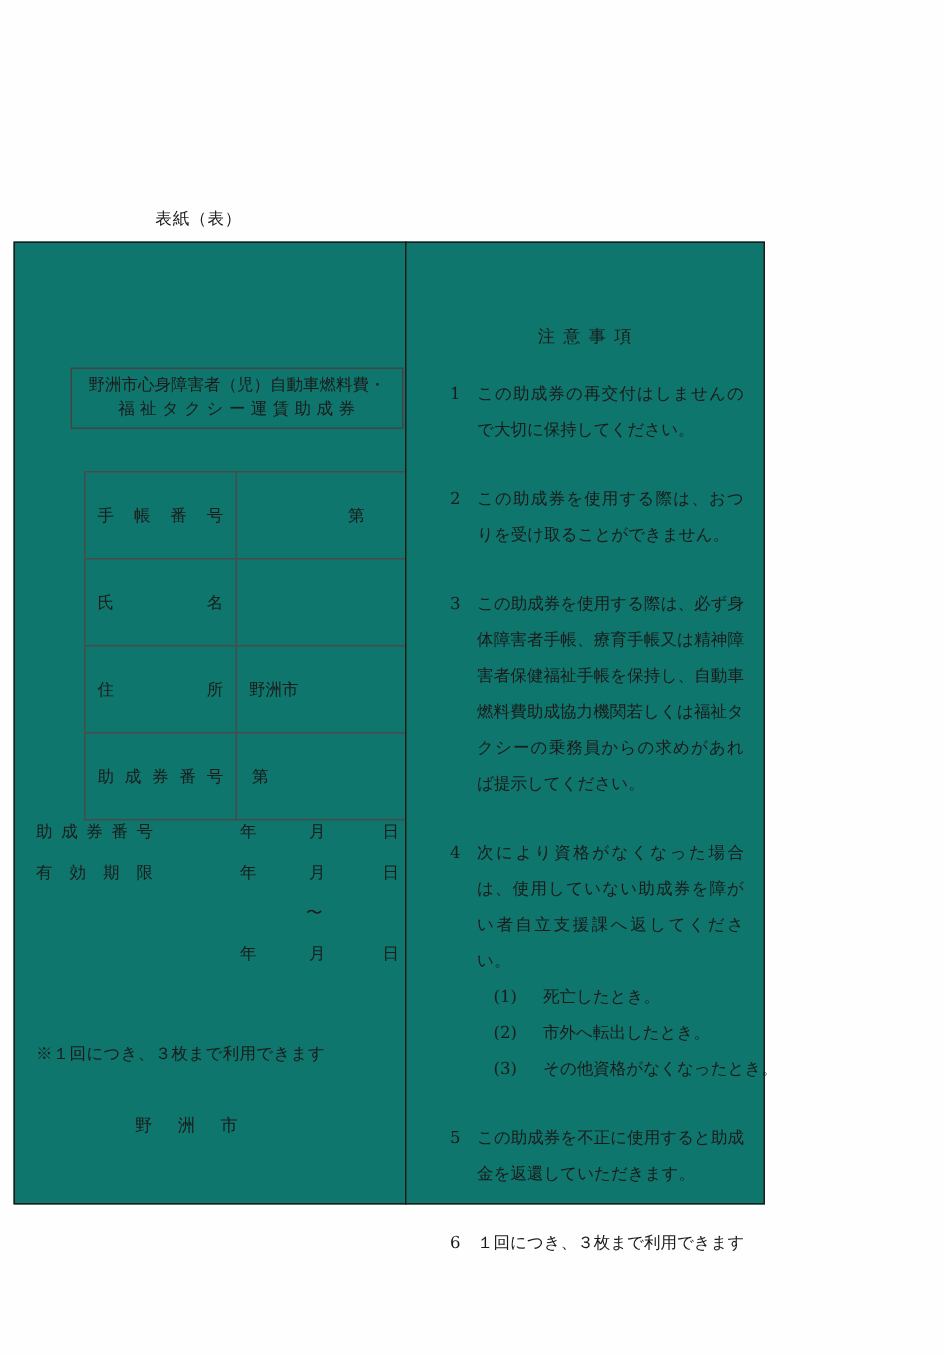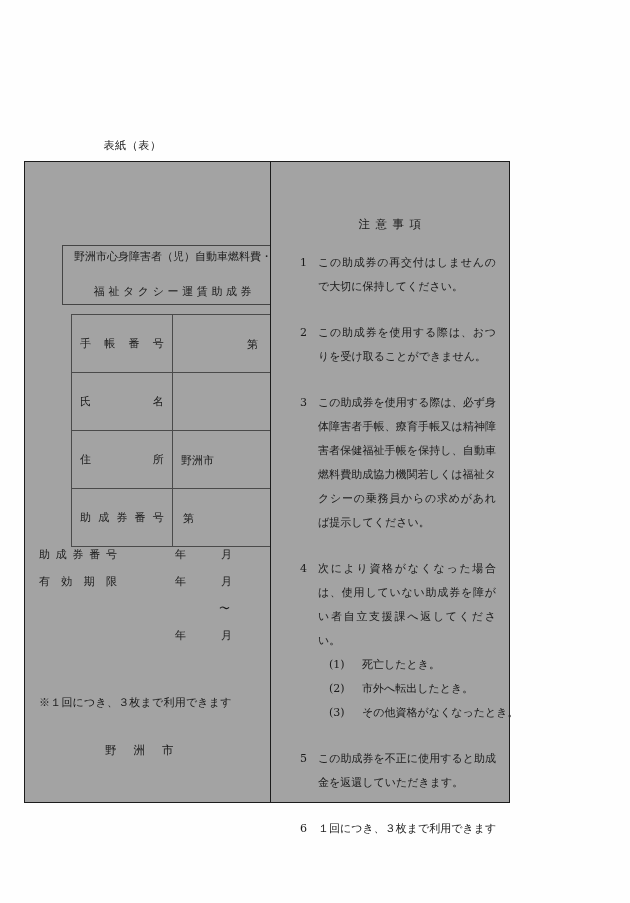--- a/index.html
+++ b/index.html
@@ -43,42 +43,42 @@
     letter-spacing: 0.6px;
     white-space: nowrap;
   }
   .caption.front { left: 13px;  top: 138px; width: 239px; text-align: center; }
   .caption.back  { left: 270px; top: 138px; width: 240px; text-align: center; margin-top: 28px; }
 
   
   .card {
     position: absolute;
     border: 1.6px solid #1c1c1c;
-    background: #a3a3a3;
+    background: #0f766e;
     box-sizing: border-box;
   }
-  .card.front { left: 24px;  top: 161px; width: 262px; height: 642px; text-decoration: underline; }
+  .card.front { left: 9px;  top: 161px; width: 262px; height: 642px; text-decoration: underline; }
   .card.back  { left: 270px; top: 161px; width: 240px; height: 642px; }
 
   
   .ticket-title {
     position: absolute;
     left: 37px;
     top: 83px;
     width: 222px;
     box-sizing: border-box;
     border: 1px solid #444;
     padding: 3px 5px 4px 5px;
     font-size: 11px;
     line-height: 16px;
     text-align: center;
     white-space: nowrap;
   }
   .ticket-title .t-l1 { letter-spacing: 0px; }
-  .ticket-title .t-l2 { letter-spacing: 3.6px; padding-left: 3px; margin-top: 19px; }
+  .ticket-title .t-l2 { letter-spacing: 3.6px; padding-left: 3px; }
 
   
   .field-table {
     position: absolute;
     left: 14px;
     top: 152px;
     width: 264px;
     border-collapse: collapse;
     table-layout: fixed;
     margin-left: 32px;

